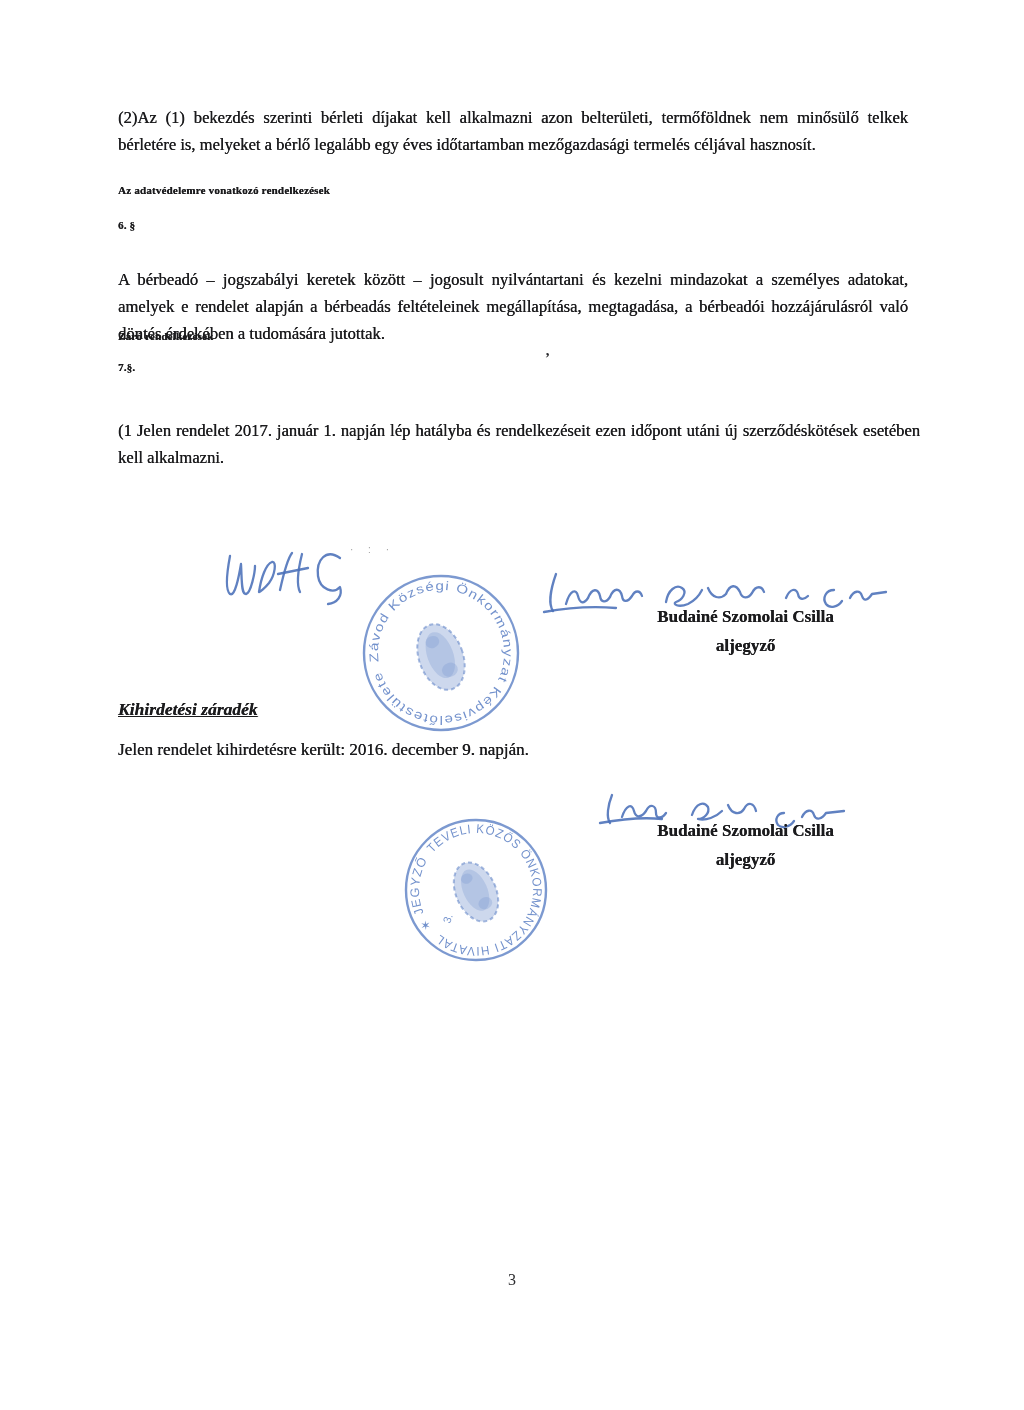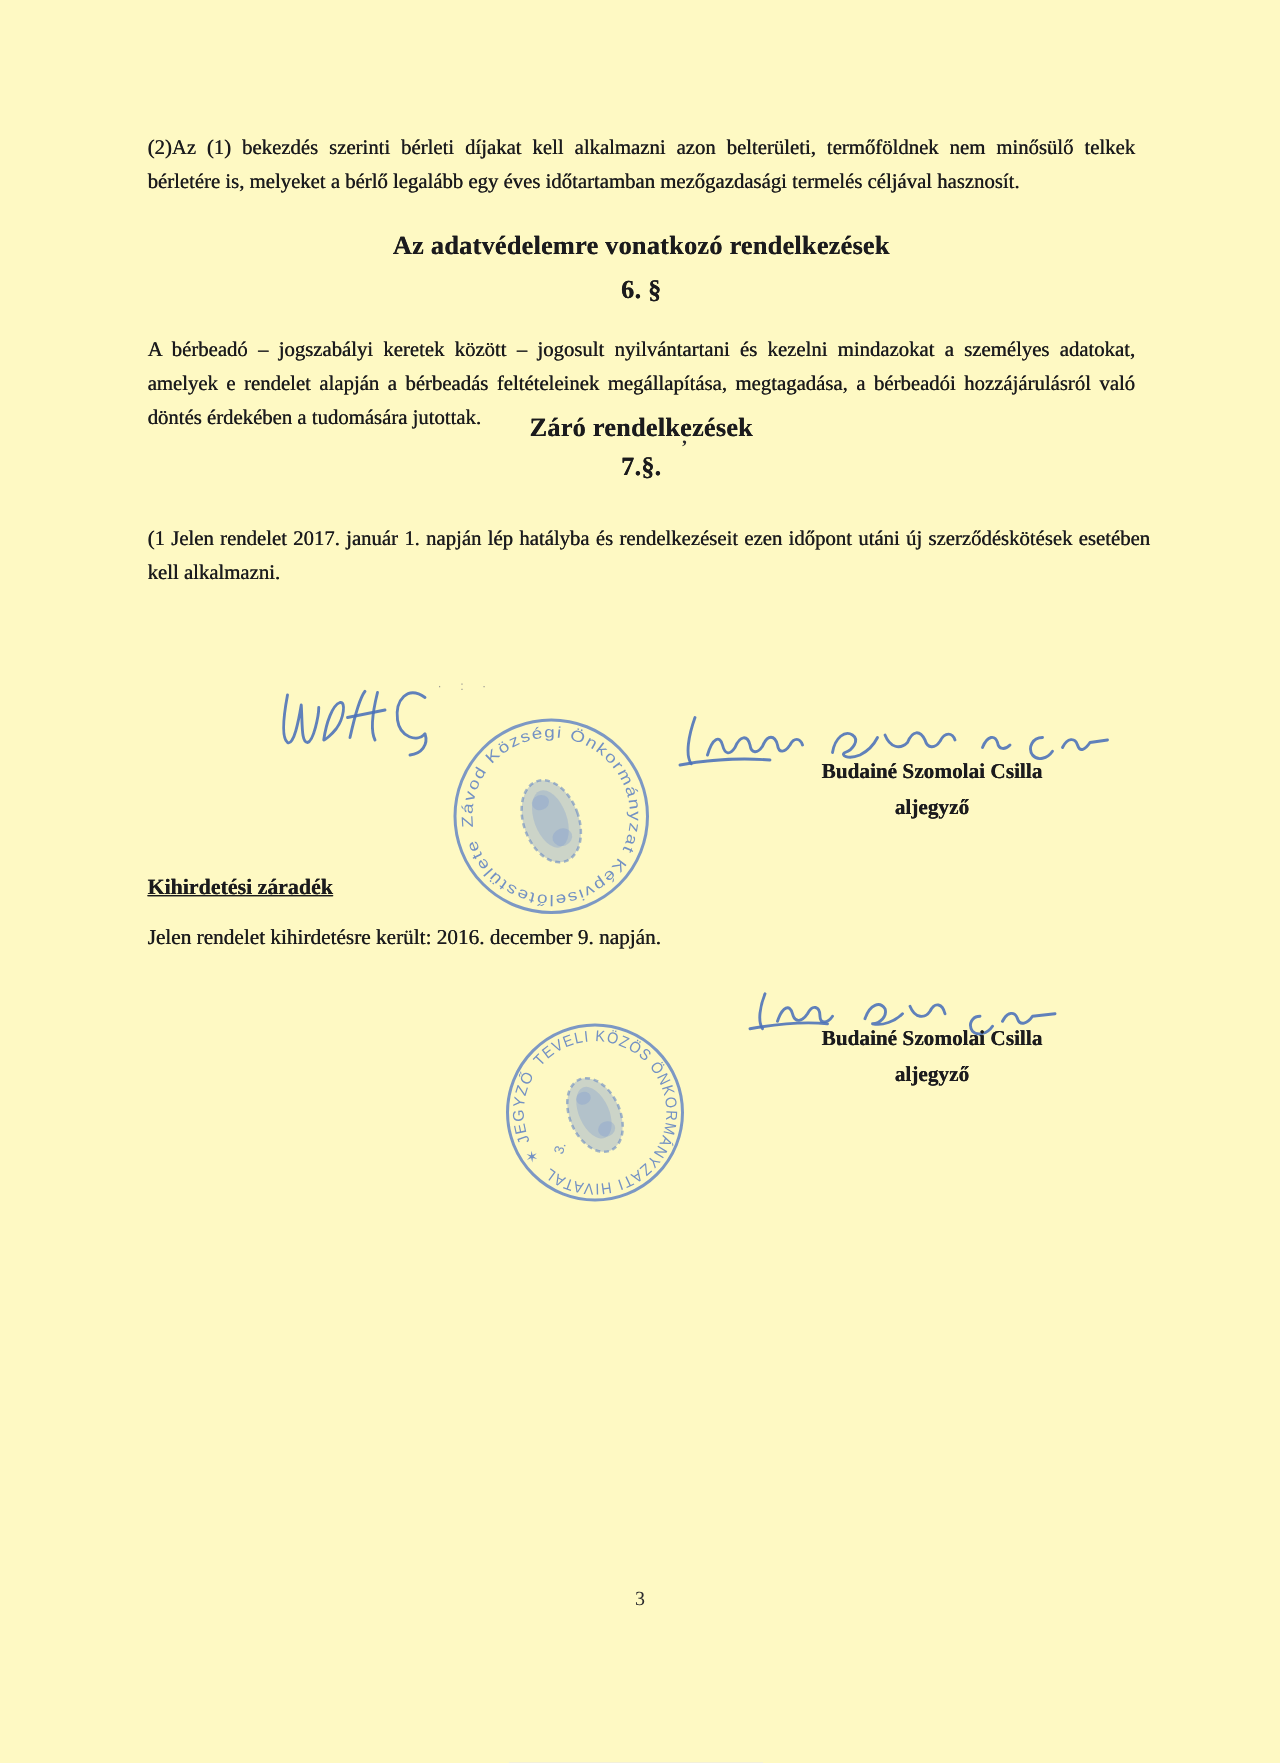--- a/index.html
+++ b/index.html
@@ -1,42 +1,42 @@
 <!DOCTYPE html>
 <html><head>
 <meta charset="utf-8">
 <style>
   html,body{margin:0;padding:0;background:#e9e9e9;}
   .page{
     position:relative;
     width:1024px;height:1410px;
-    background:#fef9c3;
+    background:#ffffff;
     overflow:hidden;
     font-family:"Liberation Serif", serif;
     color:#1b1b1d;
   }
   .para{
     position:absolute;left:118px;width:790px;
     font-size:16.6px;line-height:27px;
     text-align:justify;
     margin:0;
     text-shadow:0.3px 0 0 currentColor;
   }
   .para.wide{width:802px;margin-top:26px;}
   .chead{
     position:absolute;left:118px;width:790px;
-    font-size:21px;font-weight:bold;text-align:center;
+    font-size:11px;font-weight:bold;
     margin:0;letter-spacing:0.2px;
     text-shadow:0.2px 0 0 currentColor;
   }
   .uhead{
     position:absolute;left:118px;
     font-size:17.5px;font-weight:bold;
     text-decoration:underline;
-    margin:0;text-shadow:0.2px 0 0 currentColor;
+    margin:0;text-shadow:0.2px 0 0 currentColor;font-style:italic;
   }
   .plain{
     position:absolute;left:118px;margin:0;
     font-size:17px;text-shadow:0.3px 0 0 currentColor;text-align:right;
   }
   .sigblock{
     position:absolute;text-align:center;
     font-size:17px;font-weight:bold;line-height:29px;
     text-shadow:0.2px 0 0 currentColor;
   }

